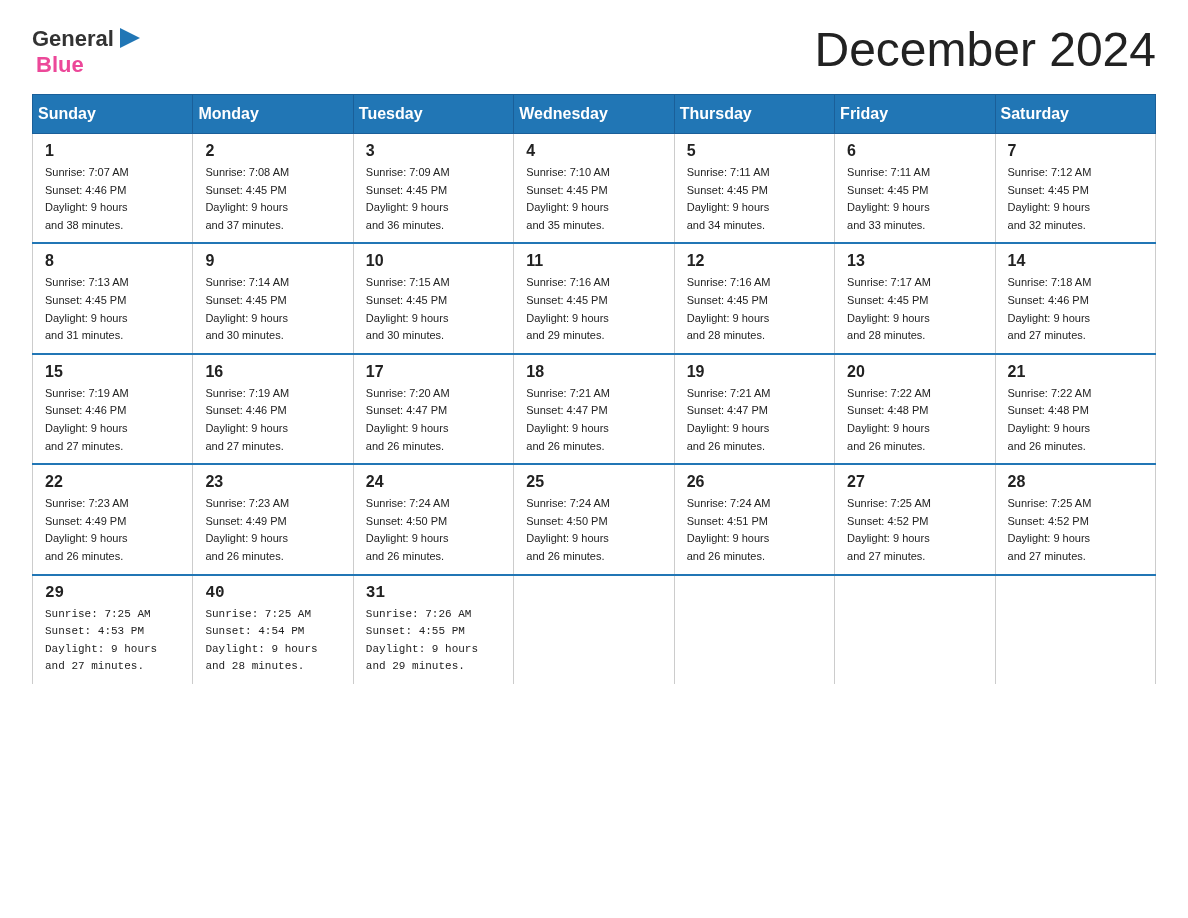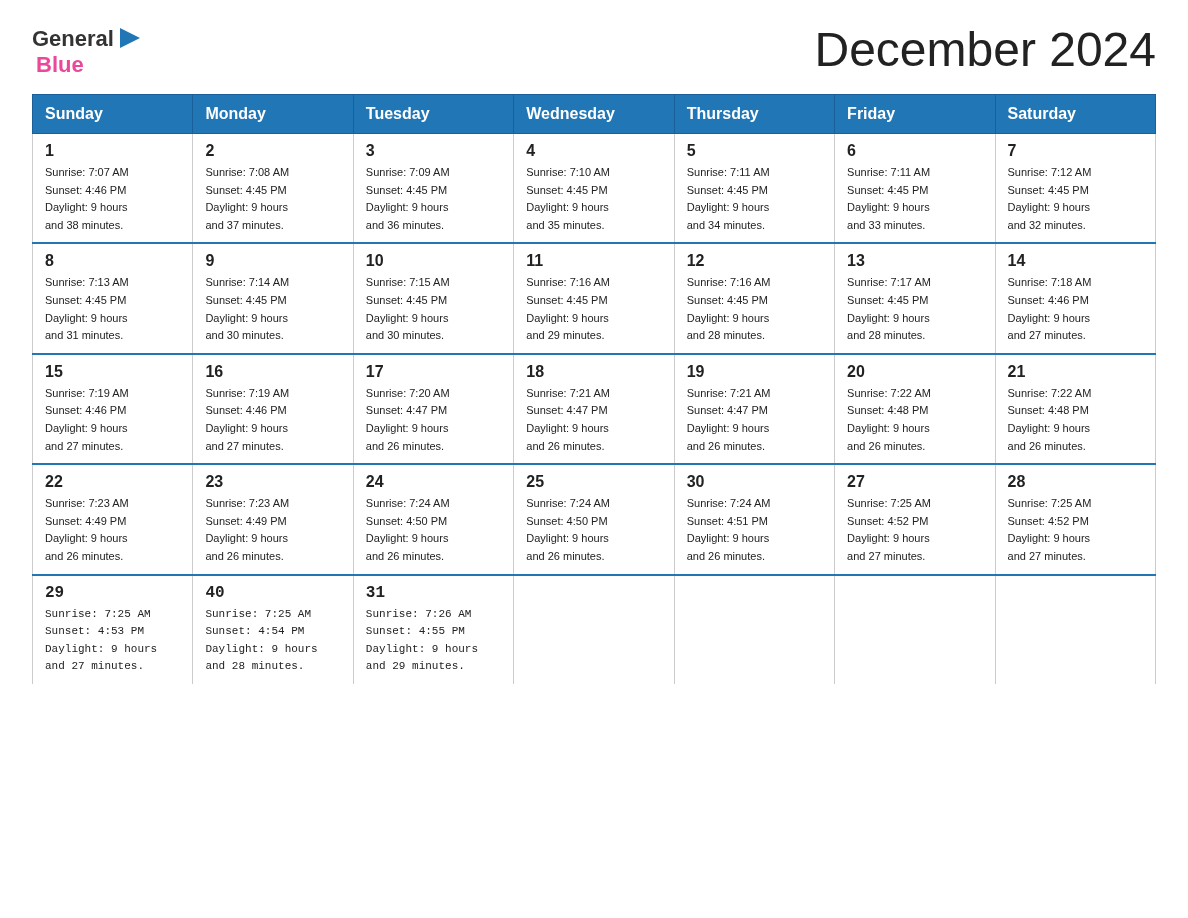--- a/index.html
+++ b/index.html
@@ -62,21 +62,21 @@
     .calendar-table {
       width: 100%;
       border-collapse: collapse;
       margin-top: 8px;
     }
     .calendar-table thead tr th {
       background-color: #2176b5;
       color: #fff;
       font-size: 16px;
       font-weight: bold;
-      padding: 10px 12px;
+      padding: 10px 5px;
       text-align: left;
       border: 1px solid #1a5f99;
     }
     .calendar-table tbody tr td {
       vertical-align: top;
       padding: 8px 12px;
       font-size: 13.5px;
       color: #222;
       border-left: 1px solid #ccc;
       border-right: 1px solid #ccc;
@@ -365,21 +365,21 @@
         <td>
         <div class="day-number">25</div>
         <div class="day-info">
           Sunrise: 7:24 AM<br>
           Sunset: 4:50 PM<br>
           Daylight: 9 hours<br>
           and 26 minutes.
         </div>
       </td>
         <td>
-        <div class="day-number">30</div>
+        <div class="day-number">26</div>
         <div class="day-info">
           Sunrise: 7:24 AM<br>
           Sunset: 4:51 PM<br>
           Daylight: 9 hours<br>
           and 26 minutes.
         </div>
       </td>
         <td>
         <div class="day-number">27</div>
         <div class="day-info">

